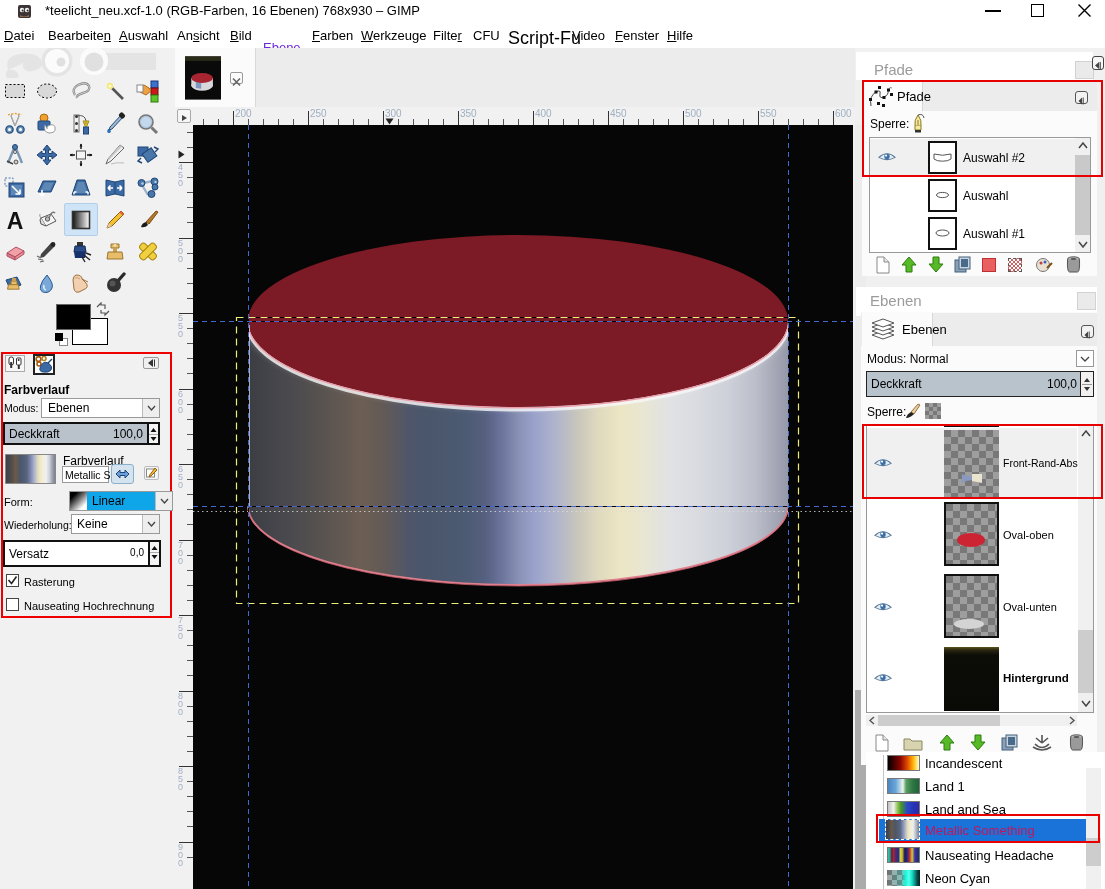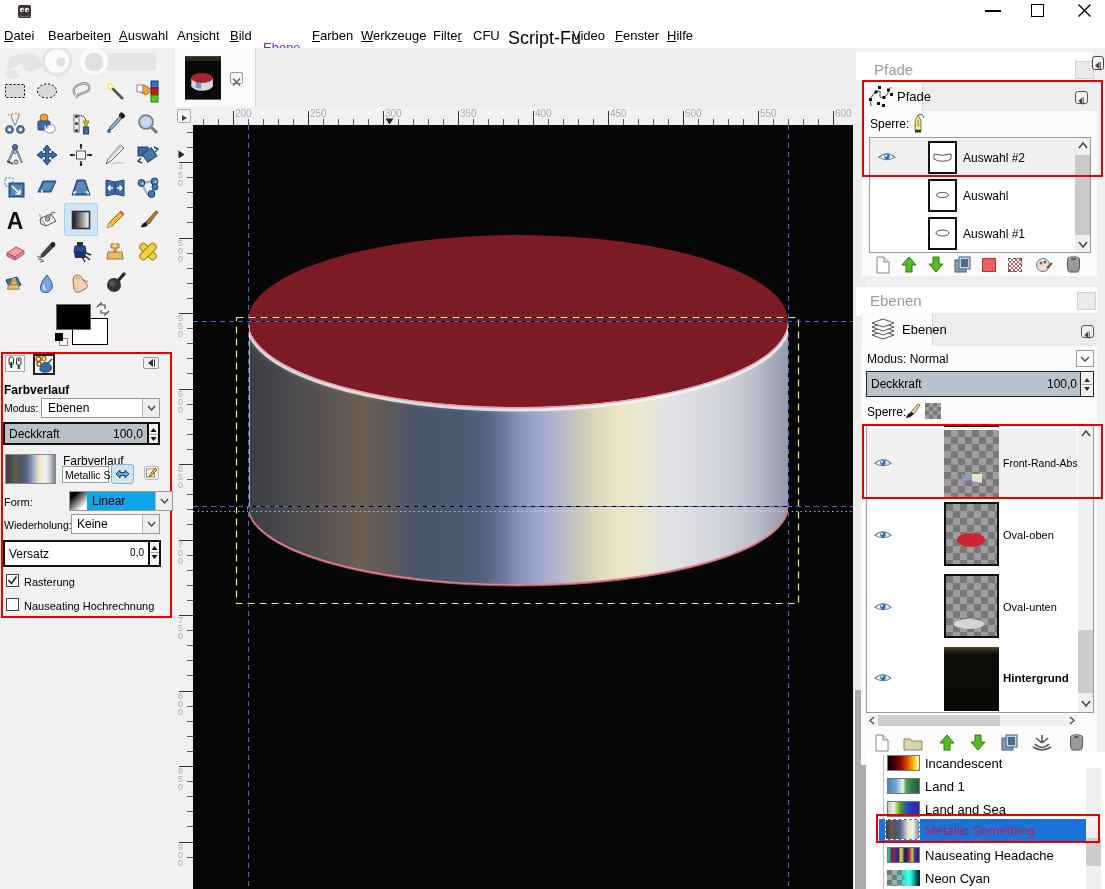--- a/index.html
+++ b/index.html
@@ -9,20 +9,21 @@
 
 <div class="abs" style="left:0;top:0;width:1105px;height:23px;background:#ffffff">
  <svg class="abs" style="left:17px;top:4px" width="15" height="15" viewBox="0 0 15 15">
    <rect x="1" y="1" width="13" height="13" rx="2" fill="#3b3335"></rect>
    <circle cx="5" cy="6" r="2.2" fill="#f7f7f7"></circle>
       <circle cx="10" cy="6" r="2.2" fill="#f7f7f7"></circle>
    <circle cx="5.6" cy="6.4" r="1" fill="#222"></circle>
       <circle cx="10.6" cy="6.4" r="1" fill="#222"></circle>
    <path d="M3 11 Q7.5 13.5 12 11 L12 13 L3 13 Z" fill="#8a6a52"></path>
  </svg>
+ <div class="abs txt" style="left:45px;top:3px;font-size:13px;color:#000">*teelicht_neu.xcf-1.0 (RGB-Farben, 16 Ebenen) 768x930 – GIMP</div>
  <div class="abs" style="left:985px;top:10px;width:16px;height:1.5px;background:#000"></div>
  <div class="abs" style="left:1031px;top:4px;width:13px;height:13px;border:1.5px solid #000"></div>
  <svg class="abs" style="left:1077px;top:3px" width="15" height="15" viewBox="0 0 15 15">
   <path d="M1.5 1.5 L13.5 13.5 M13.5 1.5 L1.5 13.5" stroke="#000" stroke-width="1.4"></path>
  </svg>
 </div>
 
 <div class="abs" style="left:0;top:23px;width:1105px;height:25px;background:#ffffff">
 <div class="abs txt" style="left:4px;top:5px;font-size:13px;color:#000"><u>D</u>atei</div>
 <div class="abs txt" style="left:48px;top:5px;font-size:13px;color:#000">Bearbeite<u>n</u></div>

